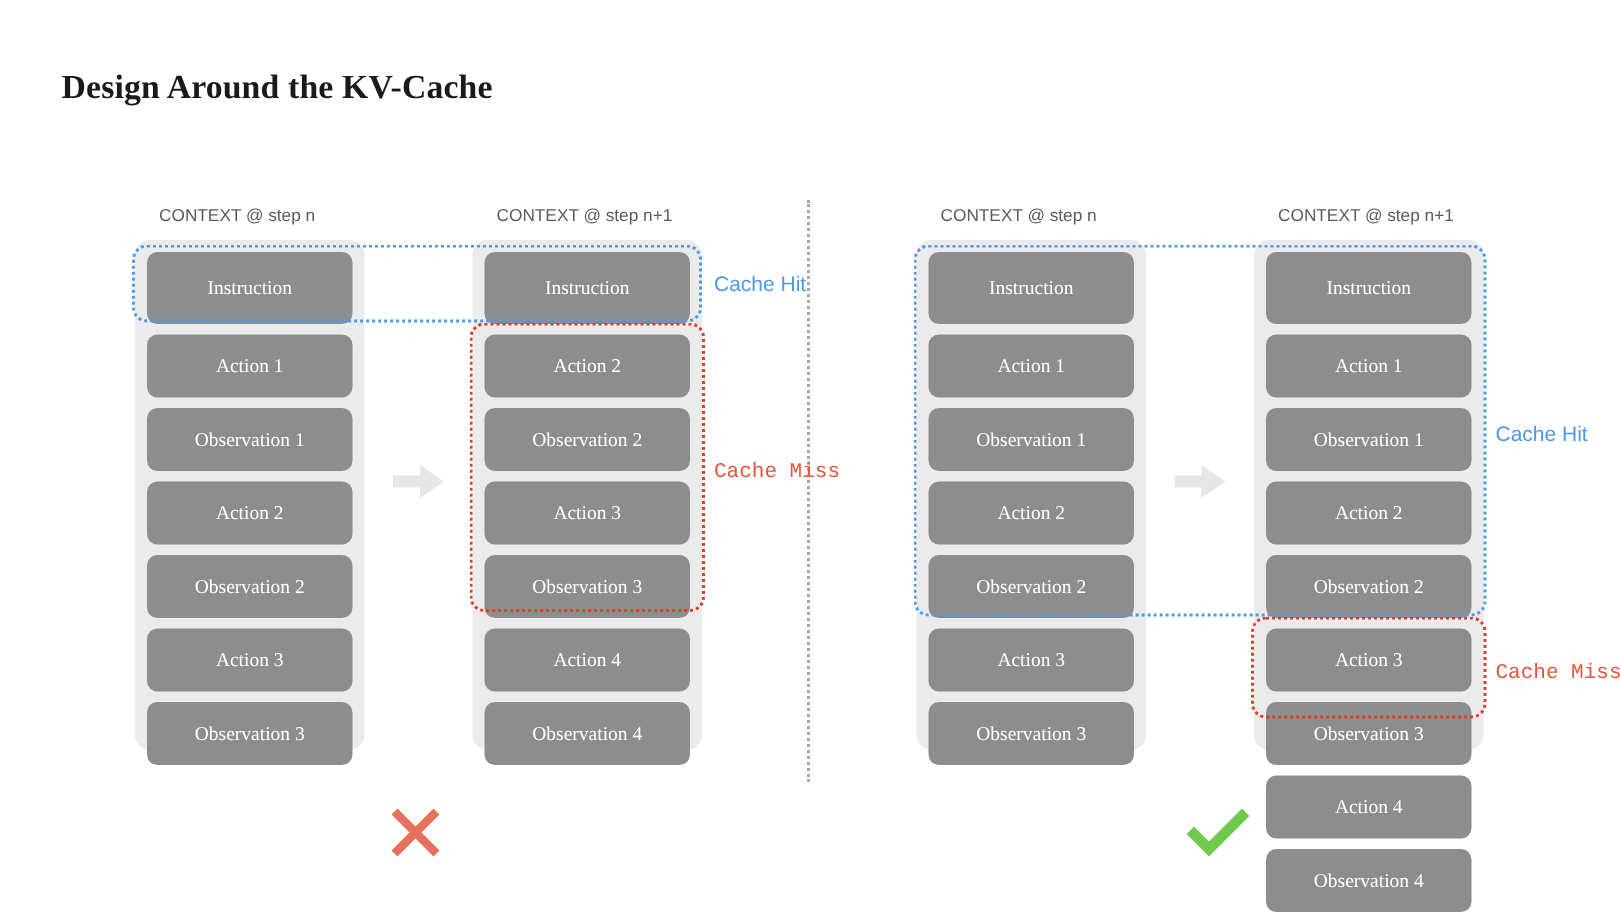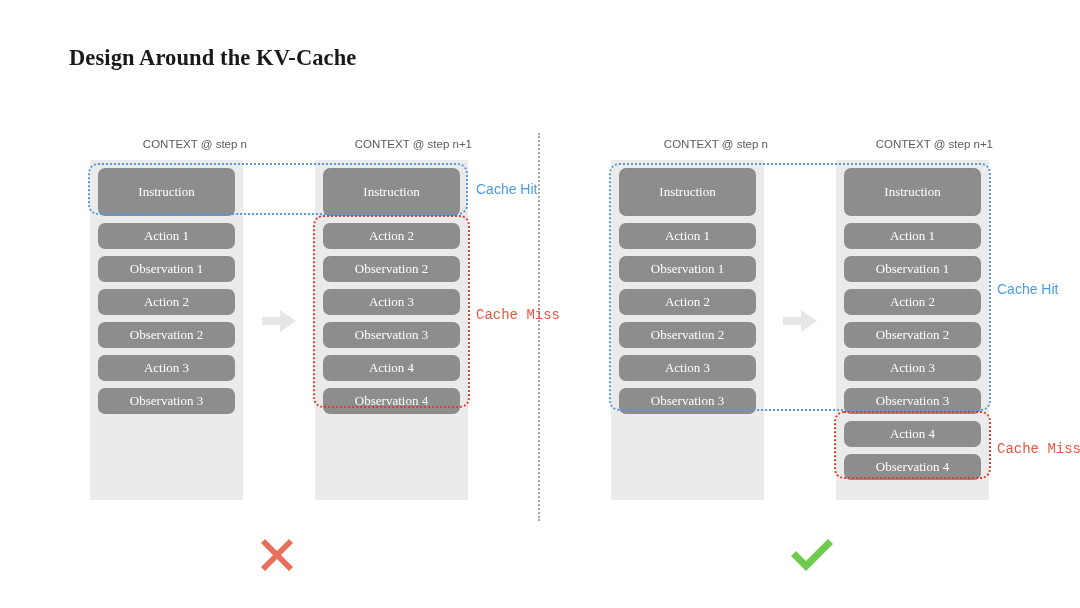--- a/index.html
+++ b/index.html
@@ -12,21 +12,21 @@
     height: 608px;
     position: relative;
     overflow: hidden;
     font-family: "Liberation Sans", sans-serif;
     -webkit-font-smoothing: antialiased;
   }
 
   
   .slide-title {
     position: absolute;
-    left: 69px;
+    left: 41px;
     top: 45px;
     font-family: "Liberation Serif", serif;
     font-weight: bold;
     font-size: 22.5px;
     letter-spacing: 0.1px;
     color: #1a1a1a;
     white-space: nowrap;
   }
 
   
@@ -48,41 +48,41 @@
   .half-bad  { left: 0px;   width: 538px; }
   .half-good { left: 538px; width: 542px; }
 
   
   .column {
     position: absolute;
   }
   .col-caption {
     position: absolute;
     top: -22px;
-    left: 4px;
+    left: 16px;
     width: 100%;
-    text-align: right;
+    text-align: left;
     font-size: 11.5px;
     color: #5b5b5b;
     white-space: nowrap;
   }
   .col-body {
     position: absolute;
     top: 0;
     left: 0;
     width: 100%;
     background: #ebebeb;
-    border-radius: 0;
+    border-radius: 10px;
     box-sizing: border-box;
     padding: 8px 8px;
   }
 
   
   .blk {
-    height: 26px;
+    height: 42px;
     margin-bottom: 7px;
     background: #8d8d8d;
     border-radius: 7px;
     color: #ffffff;
     font-family: "Liberation Serif", serif;
     font-size: 13px;
     display: flex;
     align-items: center;
     justify-content: center;
     box-sizing: border-box;

